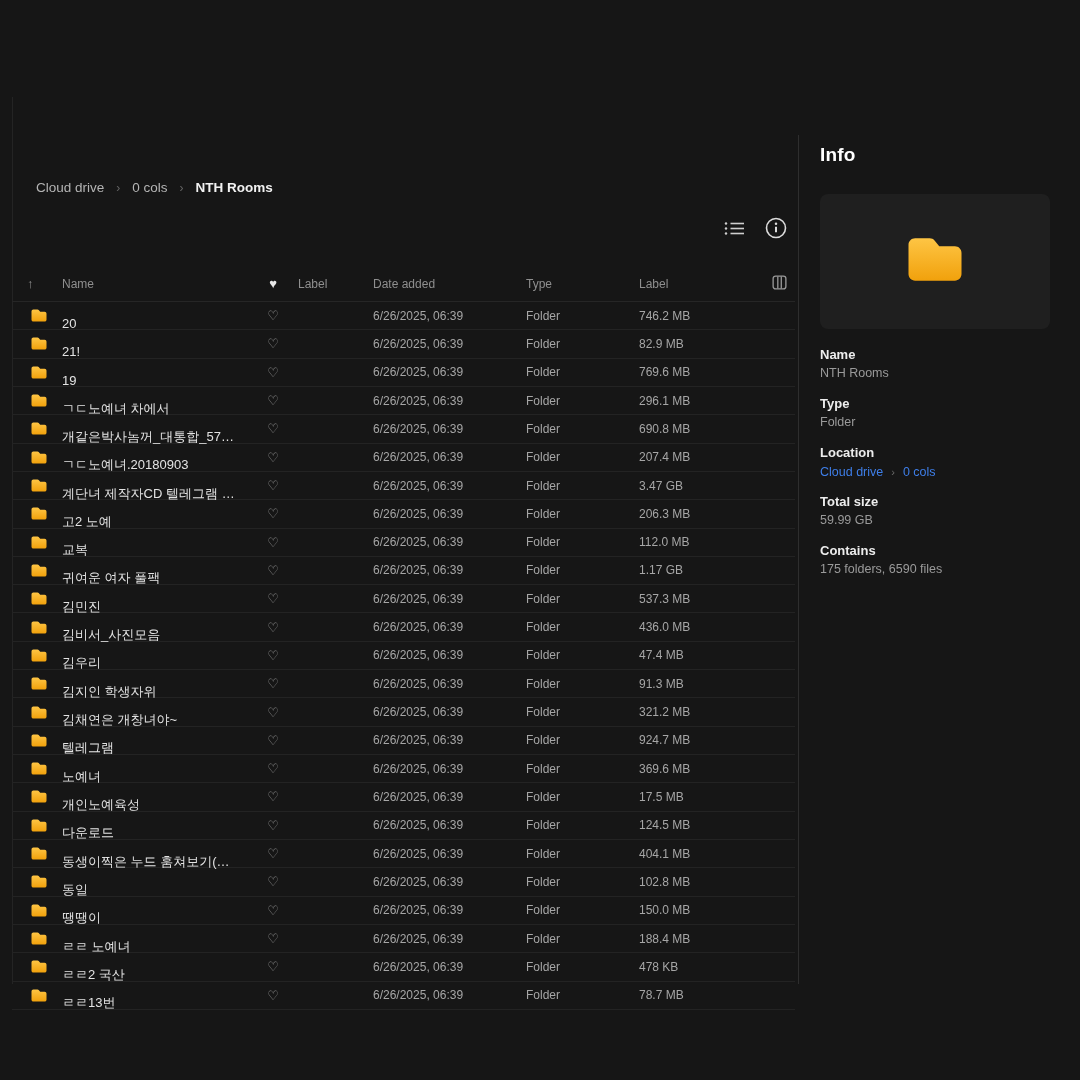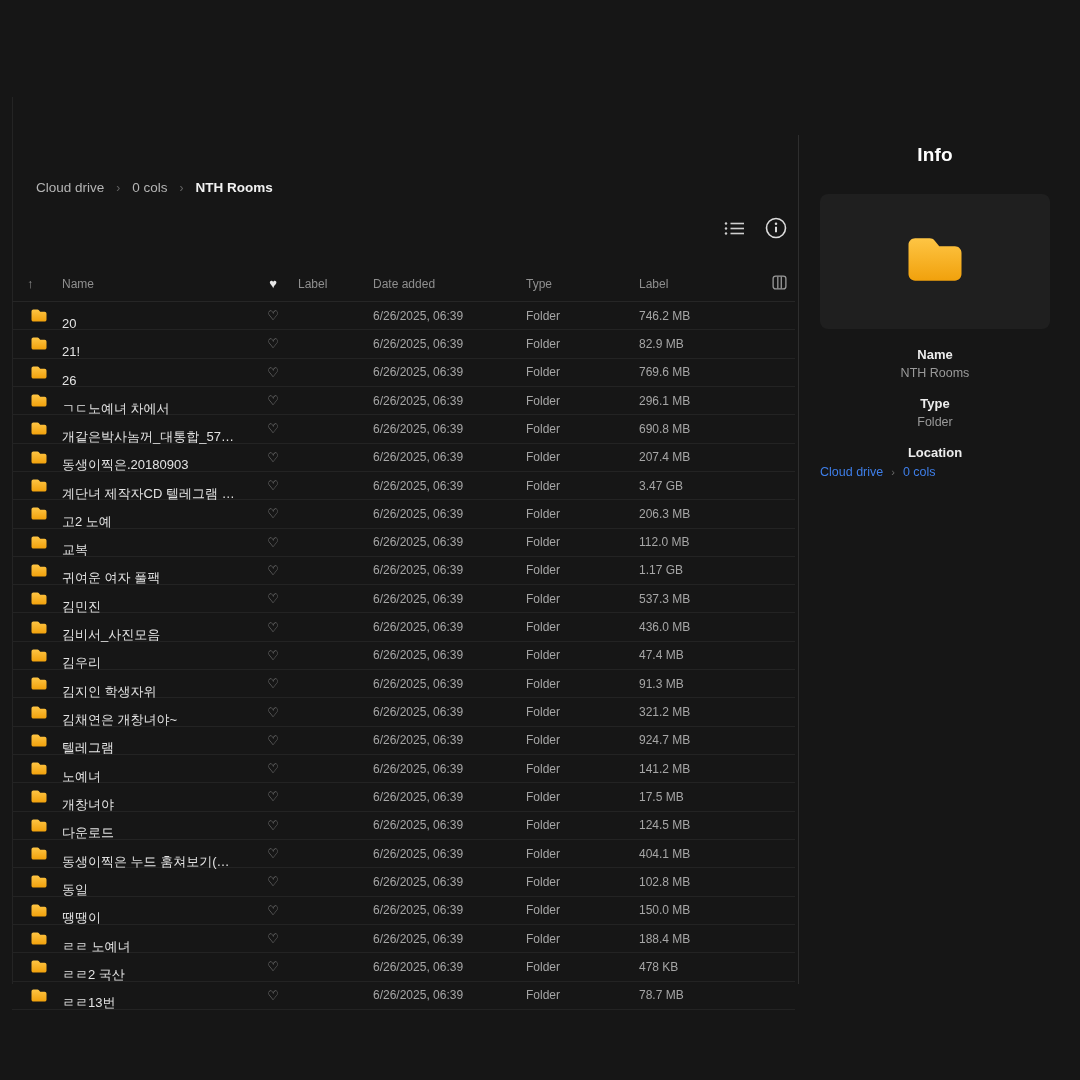--- a/index.html
+++ b/index.html
@@ -32,21 +32,21 @@
   .thead .hdr-heart{color:#e8e8e8;font-size:13px;}
   .thead .colicon-cell{display:flex;justify-content:center;}
   .row{height:27.32px;border-bottom:1px solid #232323;cursor:default;}
   .cell-icon{padding-left:18px;display:flex;align-items:center;}
   .cell-name{color:#e3e3e3;font-size:13px;white-space:nowrap;overflow:hidden;text-overflow:ellipsis;padding-right:8px;margin-top:16px;}
   .cell-heart{display:flex;justify-content:center;}
   .heart{color:#8d8d8d;font-size:13px;line-height:1;}
   .cell-meta{color:#a6a6a6;font-size:12px;white-space:nowrap;}
 
   
-  .info-panel{position:absolute;left:820px;top:144px;width:230px;text-align:center;}
+  .info-panel{position:absolute;left:820px;top:144px;width:230px;}
   .info-title{font-size:19px;font-weight:bold;color:#ffffff;letter-spacing:.2px;}
   .info-card{margin-top:28px;height:135px;background:#1f1f1f;border-radius:8px;display:flex;align-items:center;justify-content:center;}
   .info-fields{margin-top:18px;}
   .field{margin-bottom:15px;}
   .field-label{font-size:13px;font-weight:bold;color:#ededed;line-height:16px;}
   .field-value{font-size:12.5px;color:#9a9a9a;margin-top:3px;line-height:15px;}
   .loc{display:flex;align-items:center;gap:8px;margin-top:4px;}
   .loc-link{font-size:12.5px;color:#3e7ee8;cursor:pointer;white-space:nowrap;}
   .loc-chev{color:#6b6b6b;font-size:11px;line-height:1;}
 </style>
@@ -159,21 +159,21 @@
           <svg width="18" height="15" viewBox="0 0 24 20">
             <defs>
               <linearGradient id="fg2" x1="0" y1="0" x2="0" y2="1">
                 <stop offset="0" stop-color="#fec544"></stop>
                 <stop offset="1" stop-color="#f1a10c"></stop>
               </linearGradient>
             </defs>
             <path fill="url(#fg2)" d="M2 4.5 C2 3.1 3.1 2 4.5 2 H10 c.7 0 1.4 .3 1.9 .9 L13.6 5 H19.5 C20.9 5 22 6.1 22 7.5 V15.5 C22 16.9 20.9 18 19.5 18 H4.5 C3.1 18 2 16.9 2 15.5 Z"></path>
           </svg>
         </div>
-        <div class="cell-name">26</div>
+        <div class="cell-name">19</div>
         <div class="cell-heart">
           <span class="heart">♡</span>
         </div>
         <div class="cell-meta"></div>
         <div class="cell-meta">6/26/2025, 06:39</div>
         <div class="cell-meta">Folder</div>
         <div class="cell-meta">769.6 MB</div>
         <div></div>
       </div>
       <div class="row grid">
@@ -225,21 +225,21 @@
           <svg width="18" height="15" viewBox="0 0 24 20">
             <defs>
               <linearGradient id="fg5" x1="0" y1="0" x2="0" y2="1">
                 <stop offset="0" stop-color="#fec544"></stop>
                 <stop offset="1" stop-color="#f1a10c"></stop>
               </linearGradient>
             </defs>
             <path fill="url(#fg5)" d="M2 4.5 C2 3.1 3.1 2 4.5 2 H10 c.7 0 1.4 .3 1.9 .9 L13.6 5 H19.5 C20.9 5 22 6.1 22 7.5 V15.5 C22 16.9 20.9 18 19.5 18 H4.5 C3.1 18 2 16.9 2 15.5 Z"></path>
           </svg>
         </div>
-        <div class="cell-name">동생이찍은.20180903</div>
+        <div class="cell-name">ㄱㄷ노예녀.20180903</div>
         <div class="cell-heart">
           <span class="heart">♡</span>
         </div>
         <div class="cell-meta"></div>
         <div class="cell-meta">6/26/2025, 06:39</div>
         <div class="cell-meta">Folder</div>
         <div class="cell-meta">207.4 MB</div>
         <div></div>
       </div>
       <div class="row grid">
@@ -474,36 +474,36 @@
             <path fill="url(#fg16)" d="M2 4.5 C2 3.1 3.1 2 4.5 2 H10 c.7 0 1.4 .3 1.9 .9 L13.6 5 H19.5 C20.9 5 22 6.1 22 7.5 V15.5 C22 16.9 20.9 18 19.5 18 H4.5 C3.1 18 2 16.9 2 15.5 Z"></path>
           </svg>
         </div>
         <div class="cell-name">노예녀</div>
         <div class="cell-heart">
           <span class="heart">♡</span>
         </div>
         <div class="cell-meta"></div>
         <div class="cell-meta">6/26/2025, 06:39</div>
         <div class="cell-meta">Folder</div>
-        <div class="cell-meta">141.2 MB</div>
+        <div class="cell-meta">369.6 MB</div>
         <div></div>
       </div>
       <div class="row grid">
         <div class="cell-icon">
           <svg width="18" height="15" viewBox="0 0 24 20">
             <defs>
               <linearGradient id="fg17" x1="0" y1="0" x2="0" y2="1">
                 <stop offset="0" stop-color="#fec544"></stop>
                 <stop offset="1" stop-color="#f1a10c"></stop>
               </linearGradient>
             </defs>
             <path fill="url(#fg17)" d="M2 4.5 C2 3.1 3.1 2 4.5 2 H10 c.7 0 1.4 .3 1.9 .9 L13.6 5 H19.5 C20.9 5 22 6.1 22 7.5 V15.5 C22 16.9 20.9 18 19.5 18 H4.5 C3.1 18 2 16.9 2 15.5 Z"></path>
           </svg>
         </div>
-        <div class="cell-name">개창녀야</div>
+        <div class="cell-name">개인노예육성</div>
         <div class="cell-heart">
           <span class="heart">♡</span>
         </div>
         <div class="cell-meta"></div>
         <div class="cell-meta">6/26/2025, 06:39</div>
         <div class="cell-meta">Folder</div>
         <div class="cell-meta">17.5 MB</div>
         <div></div>
       </div>
       <div class="row grid">
@@ -688,14 +688,22 @@
       <div class="field-value">Folder</div>
     </div>
     <div class="field">
       <div class="field-label">Location</div>
       <div class="loc" id="location-links">
           <span class="loc-link">Cloud drive</span>
           <span class="loc-chev">›</span>
           <span class="loc-link">0 cols</span>
         </div>
     </div>
+    <div class="field">
+      <div class="field-label">Total size</div>
+      <div class="field-value">59.99 GB</div>
+    </div>
+    <div class="field">
+      <div class="field-label">Contains</div>
+      <div class="field-value">175 folders, 6590 files</div>
+    </div>
   </div>
 </aside>
 
 </body></html>

